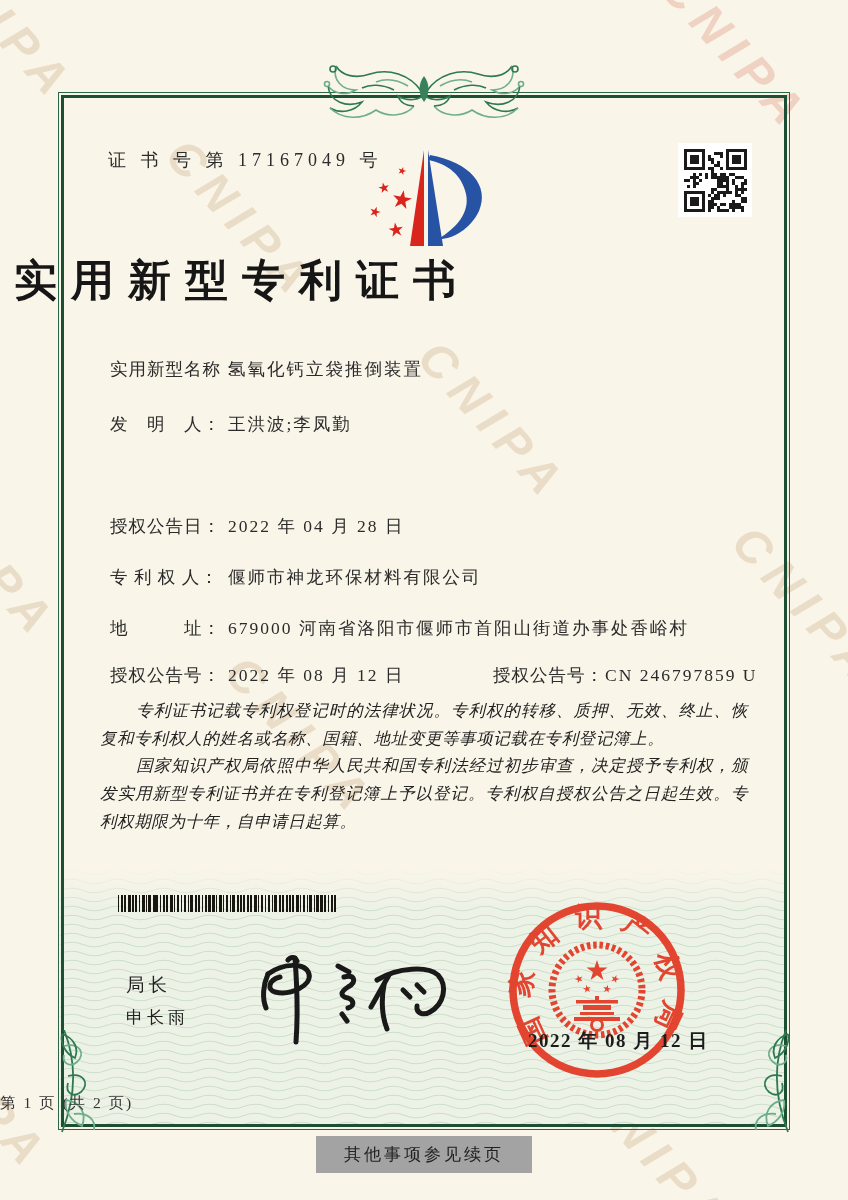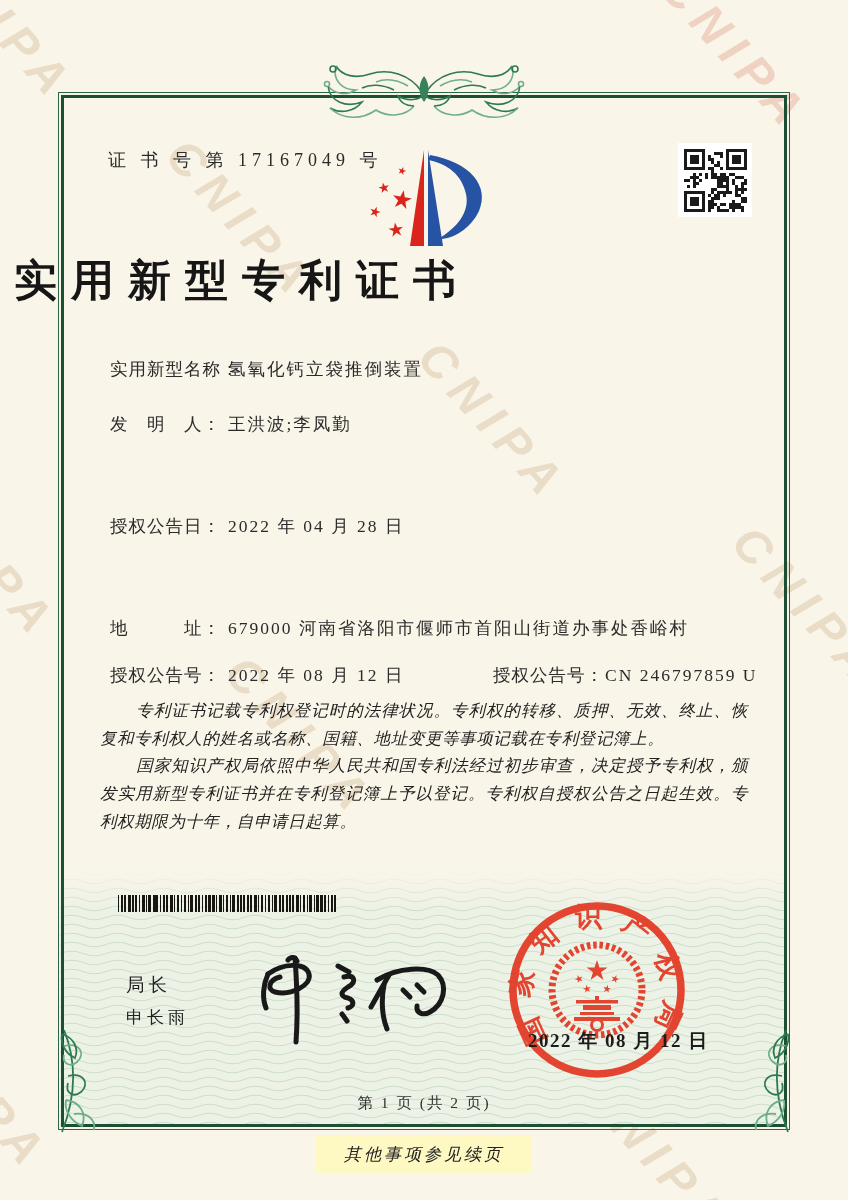--- a/index.html
+++ b/index.html
@@ -54,24 +54,24 @@
       repeating-linear-gradient(90deg,transparent 0 4px,#17170f 4px 5.5px,transparent 5.5px 11px);}
 
   .sig-title{position:absolute;left:126px;top:972px;font-size:18.5px;letter-spacing:4px;color:#222;z-index:5;}
   .sig-name{position:absolute;left:126px;top:1006px;font-size:17px;letter-spacing:4px;color:#222;z-index:5;}
   .signature{position:absolute;left:243px;top:930px;z-index:6;}
 
   .seal{position:absolute;left:505px;top:895px;z-index:6;}
   .seal-date{position:absolute;left:528px;top:1028px;font-size:19px;font-weight:bold;
              letter-spacing:1.5px;color:#1c1c1c;z-index:7;white-space:nowrap;}
 
-  .page-info{position:absolute;left:0;right:0;top:1093px;text-align:center;font-size:15.5px;
+  .page-info{position:absolute;left:0;right:0;top:1093px;text-align:left;font-size:15.5px;
              letter-spacing:2px;color:#333;z-index:5;}
   .cont-wrap{position:absolute;left:0;right:0;top:1136px;text-align:center;z-index:5;}
-  .cont-note{display:inline-block;background:#fef9c3;padding:7px 28px;font-size:17px;font-style:italic;
+  .cont-note{display:inline-block;background:#a3a3a3;padding:7px 28px;font-size:17px;
              letter-spacing:3px;color:#222;text-align:center;}
 </style>
 </head>
 <body>
 
 <div class="page">
 
   <div class="wm" style="left:-45px;top:-70px;">CNIPA</div>
   <div class="wm wm-red" style="left:690px;top:-40px;">CNIPA</div>
   <div class="wm" style="left:196px;top:128px;">CNIPA</div>
@@ -289,20 +289,23 @@
 
   <div class="field" style="top:357px;">
     <span class="flabel">实用新型名称：</span><span class="fvalue">氢氧化钙立袋推倒装置</span>
   </div>
   <div class="field" style="top:412px;">
     <span class="flabel">发　明　人：</span><span class="fvalue">王洪波;李凤勤</span>
   </div>
   <div class="field" style="top:514px;">
     <span class="flabel">授权公告日：</span><span class="fvalue">2022 年 04 月 28 日</span>
   </div>
+  <div class="field" style="top:565px;">
+    <span class="flabel">专 利 权 人：</span><span class="fvalue">偃师市神龙环保材料有限公司</span>
+  </div>
   <div class="field" style="top:616px;">
     <span class="flabel">地　　　址：</span><span class="fvalue">679000 河南省洛阳市偃师市首阳山街道办事处香峪村</span>
   </div>
   <div class="field" style="top:663px;">
     <span class="flabel">授权公告号：</span><span class="fvalue">2022 年 08 月 12 日</span>
     <span class="field-right">
       <span class="flabel">授权公告号：</span><span class="fvalue">CN 246797859 U</span>
     </span>
   </div>
 

